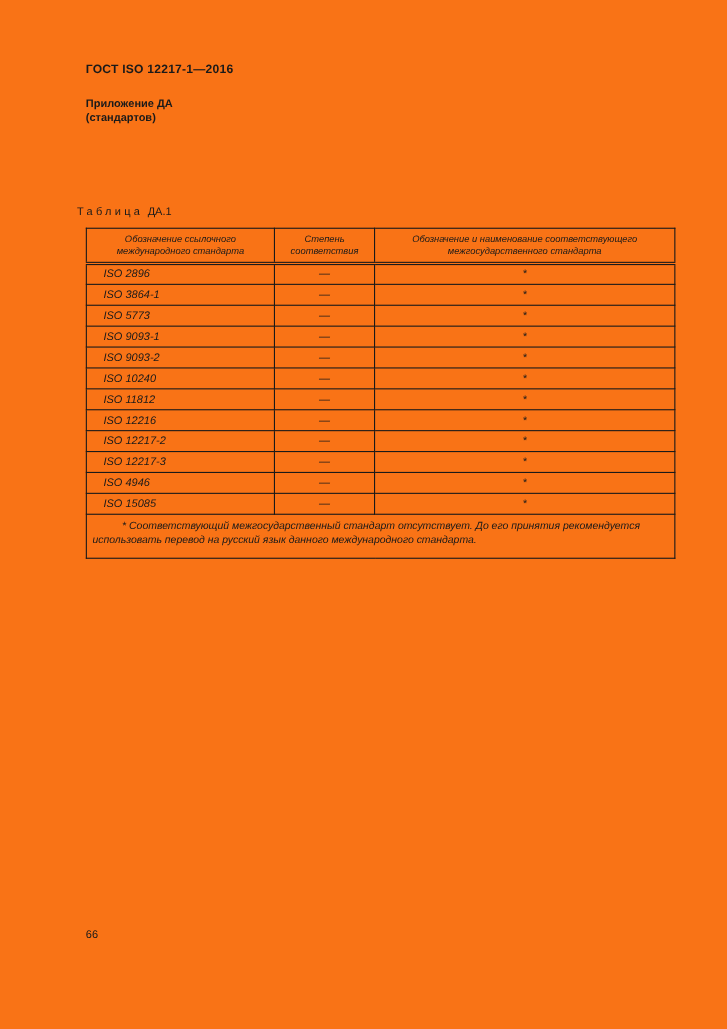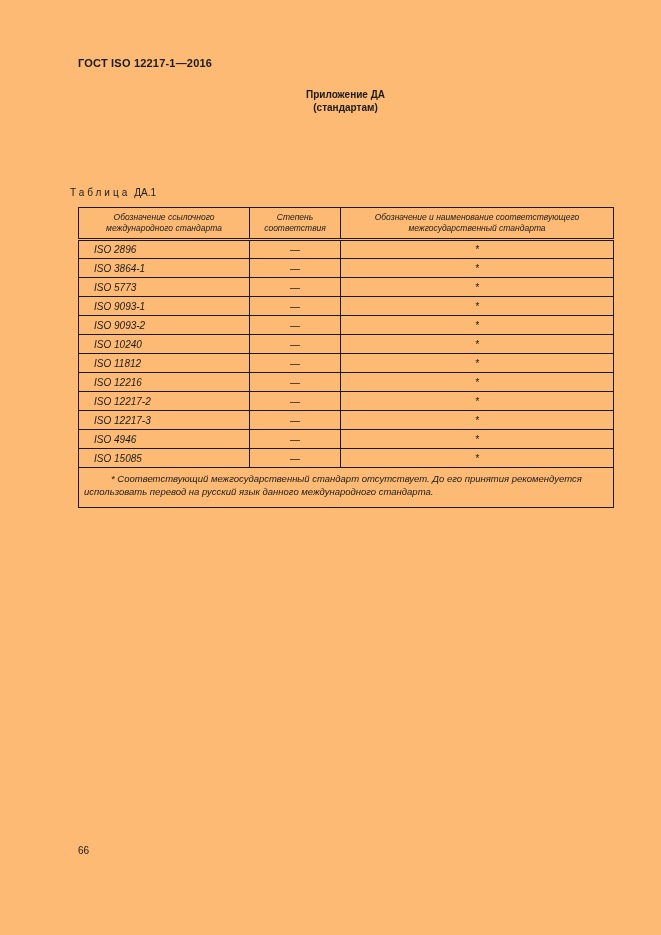--- a/index.html
+++ b/index.html
@@ -8,38 +8,37 @@
     width: 661px;
     height: 935px;
     position: relative;
     font-family: "Liberation Sans", "DejaVu Sans", sans-serif;
     color: #1a1a1a;
     overflow: hidden;
   }
   .page {
     position: absolute;
     inset: 0;
-    background: #fdba74;
+    background: #f97316;
   }
   
   .doc-header {
     position: absolute;
     left: 78px;
     top: 57px;
     font-size: 11px;
     font-weight: bold;
     letter-spacing: 0.2px;
   }
   
   .appendix {
     position: absolute;
     left: 78px;
     top: 88px;
     width: 535px;
-    text-align: center;
     font-size: 10px;
     font-weight: bold;
     line-height: 13px;
   }
   
   .section-title {
     position: absolute;
     left: 78px;
     top: 150px;
     width: 535px;
@@ -111,39 +110,39 @@
 </style>
 </head>
 <body>
 
 <div class="page">
 
   <div class="doc-header">ГОСТ ISO 12217-1—2016</div>
 
   <div class="appendix">
     <div>Приложение ДА</div>
-    <div>(стандартам)</div>
+    <div>(стандартов)</div>
   </div>
 
 
   <div class="table-label">
     <span class="spaced">Таблица</span><span class="num">ДА.1</span>
   </div>
 
   <table class="corr">
     <colgroup>
         <col class="c1">
         <col class="c2">
         <col class="c3">
       </colgroup>
     <thead>
       <tr>
         <th>Обозначение ссылочного международного стандарта</th>
         <th>Степень соответствия</th>
-        <th>Обозначение и наименование соответствующего межгосударственный стандарта</th>
+        <th>Обозначение и наименование соответствующего межгосударственного стандарта</th>
       </tr>
     </thead>
     <tbody>
       <tr>
         <td class="cell-standard">ISO 2896</td>
         <td class="cell-degree">—</td>
         <td class="cell-note">*</td>
       </tr>
       <tr>
         <td class="cell-standard">ISO 3864-1</td>

